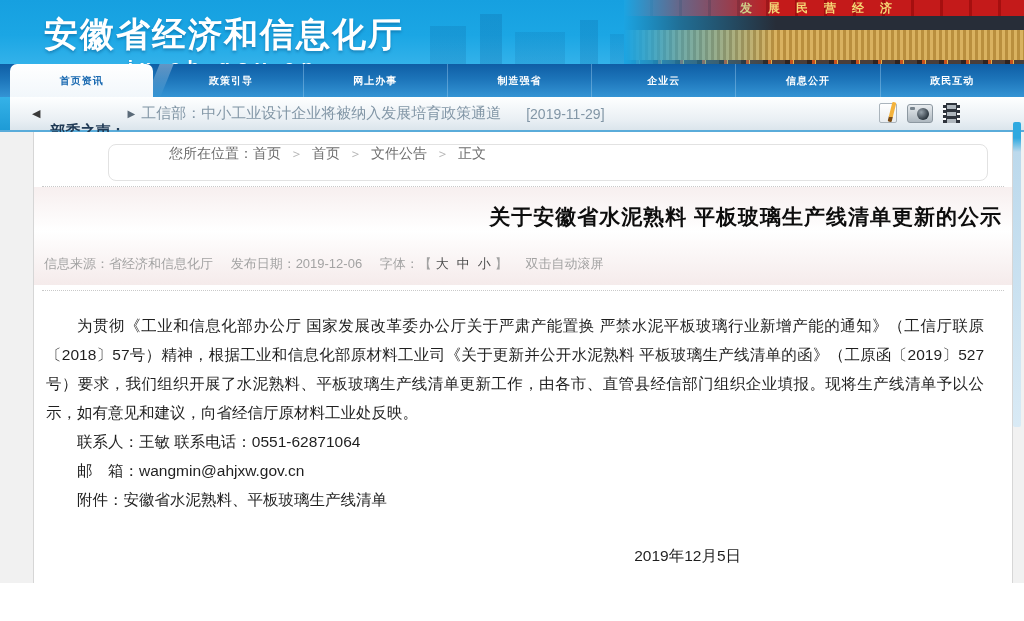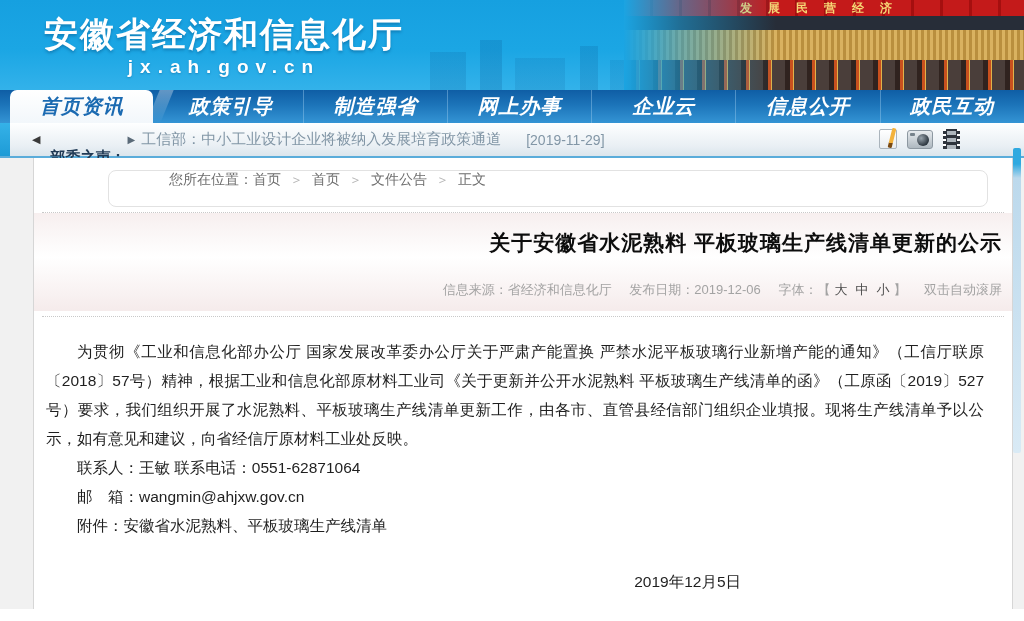--- a/index.html
+++ b/index.html
@@ -1,21 +1,21 @@
 <!DOCTYPE html>
 <html><head>
 <meta charset="utf-8">
 <style>
   * { margin:0; padding:0; box-sizing:border-box; }
   html,body { background:#888; }
   body { font-family:"Liberation Sans","DejaVu Sans",sans-serif; }
   .page { position:relative; width:1024px; height:621px; margin:0 auto; background:#fff; overflow:hidden; }
 
   
-  .header { position:relative; height:90px; background:linear-gradient(180deg,#16a0e0 0%,#1ba6e4 55%,#33b2ea 100%); overflow:hidden;text-decoration:underline; }
+  .header { position:relative; height:64px; background:linear-gradient(180deg,#16a0e0 0%,#1ba6e4 55%,#33b2ea 100%); overflow:hidden;text-decoration:underline; }
   .header-titles { position:absolute; left:44px; top:12px; text-align:center; z-index:3; }
   .site-title { color:#fff; font-size:34px; font-weight:bold; letter-spacing:2px; text-shadow:0 2px 3px rgba(0,70,120,.4); line-height:1.3; }
   .site-url { color:#fff; font-size:19px; font-weight:bold; letter-spacing:7px; text-shadow:0 1px 2px rgba(0,70,120,.35); }
   .skyline { position:absolute; left:420px; bottom:0; width:320px; height:60px; z-index:1;
     background:
       linear-gradient(180deg,rgba(10,90,150,.18),rgba(10,90,150,.18)) 10px 22px/36px 38px no-repeat,
       linear-gradient(180deg,rgba(10,90,150,.22),rgba(10,90,150,.22)) 60px 10px/22px 50px no-repeat,
       linear-gradient(180deg,rgba(10,90,150,.15),rgba(10,90,150,.15)) 95px 28px/50px 32px no-repeat,
       linear-gradient(180deg,rgba(10,90,150,.20),rgba(10,90,150,.20)) 160px 16px/18px 44px no-repeat,
       linear-gradient(180deg,rgba(10,90,150,.14),rgba(10,90,150,.14)) 190px 30px/70px 30px no-repeat; }
@@ -25,21 +25,21 @@
     color:#f6d775; font-size:12px; font-weight:bold; letter-spacing:16px; text-align:center; line-height:16px; overflow:hidden; white-space:nowrap; }
   .photo-stage-top { position:absolute; top:16px; left:0; right:0; height:14px; background:#272d38; }
   .photo-curtain { position:absolute; top:30px; left:0; right:0; height:38px;
     background:repeating-linear-gradient(90deg,#d9b260 0 3px,#b98f3e 3px 6px); }
   .photo-dancers { position:absolute; top:60px; left:0; right:0; height:30px; background:#4a3e3a;
     background-image:repeating-linear-gradient(90deg,rgba(0,0,0,0) 0 7px,#30231f 7px 12px,#c8501e 12px 15px,#e0b24a 15px 16px,rgba(0,0,0,0) 16px 22px); }
   .photo-fade { position:absolute; inset:0; background:linear-gradient(90deg,#1ba4e2 0%,rgba(27,164,226,.55) 14%,rgba(27,164,226,0) 38%); }
 
   
   .nav { display:flex; height:33px; background:linear-gradient(180deg,#0f5ea5 0%,#1c74b9 45%,#3494d4 100%); }
-  .tab { flex:1; color:#fff; font-size:20px; font-weight:bold; text-align:center; line-height:33px; letter-spacing:1px; border-right:1px solid rgba(150,200,235,.45); cursor:pointer; position:relative;font-style:italic; }
+  .tab { flex:1; color:#fff; font-size:10px; font-weight:bold; text-align:center; line-height:33px; letter-spacing:1px; border-right:1px solid rgba(150,200,235,.45); cursor:pointer; position:relative; }
   .tab:last-child { border-right:none; }
   .tab.active { background:linear-gradient(180deg,#ffffff 0%,#f2f7fb 100%); color:#1b6ab1; border-radius:7px 7px 0 0; margin:0 6px 0 10px; border-right:none; }
   .tab.active::after { content:""; position:absolute; right:-14px; top:0; width:14px; height:100%; background:linear-gradient(180deg,rgba(255,255,255,.35),rgba(255,255,255,0)); transform:skewX(-22deg); }
 
   
   .ticker { position:relative; display:flex; align-items:center; height:35px; background:linear-gradient(180deg,#feffff 0%,#e9eff4 70%,#dbe5ec 100%); border-bottom:2px solid #5aacda; }
   .ticker-edge { width:10px; height:100%; background:linear-gradient(180deg,#35b2e8,#1e9bd6); }
   .speaker-icon { margin-left:22px; color:#3a3a3a; font-size:11px; }
   .ticker-label { margin-left:10px; color:#203a55; font-size:15px; font-weight:bold;margin-top:35px; }
   .ticker-arrow { margin:0 6px 0 2px; color:#5a6a78; font-size:10px; }
@@ -64,21 +64,21 @@
   .scroll-strip { position:absolute; right:3px; top:-10px; width:8px; height:305px; background:linear-gradient(180deg,#2fa9e0 0 16px,#bcd9ec 30px,#d9eaf5 100%); border-radius:2px; cursor:pointer; z-index:5; }
 
   .crumb-box { margin:12px 24px 0 74px; height:37px; border:1px solid #e2e2e2; border-radius:8px; display:flex; padding-left:60px; background:#fff; }
   .crumb-label { color:#6e6e6e; font-size:14px; }
   .crumb-item { color:#6e6e6e; font-size:14px; cursor:pointer; }
   .crumb-sep { color:#b5b5b5; font-size:13px; margin:0 9px; }
   .dotted { border-top:1px dotted #c9c9c9; margin:5px 8px 0 8px; }
 
   .title-band { background:linear-gradient(180deg,#f7efef 0%,#ffffff 45%,#f5ebeb 100%); padding:16px 10px 12px 10px; }
   .article-title { text-align:right; color:#0d0d0d; font-size:21px; font-weight:bold; letter-spacing:1px; }
-  .meta { text-align:right; margin-top:24px; color:#a3a3a3; font-size:13px; }
+  .meta { text-align:left; margin-top:24px; color:#a3a3a3; font-size:13px; }
   .meta .sep { display:inline-block; width:14px; }
   .meta .fsize { color:#4c4c4c; margin:0 4px; cursor:pointer; }
 
   .article-body { padding:20px 28px 0 12px; color:#1f1f1f; font-size:15.5px; line-height:29px; }
   .article-body p.lead { text-indent:2em; text-align:justify; }
   .article-body p.contact { text-indent:2em; }
   .attachment { text-indent:2em; cursor:pointer; }
   .sign-date-row { margin-top:27px; text-align:right; padding-right:243px; }
 </style>
 </head>
@@ -97,22 +97,22 @@
       <div class="photo-stage-top"></div>
       <div class="photo-curtain"></div>
       <div class="photo-dancers"></div>
       <div class="photo-fade"></div>
     </div>
   </div>
 
   <div class="nav">
     <div class="tab active">首页资讯</div>
     <div class="tab">政策引导</div>
+    <div class="tab">网上办事</div>
     <div class="tab">制造强省</div>
-    <div class="tab">网上办事</div>
     <div class="tab">企业云</div>
     <div class="tab">信息公开</div>
     <div class="tab">政民互动</div>
   </div>
 
   <div class="ticker">
     <div class="ticker-edge"></div>
     <span class="speaker-icon">◀</span>
     <span class="ticker-label">部委之声：</span>
     <span class="ticker-arrow">▶</span>

